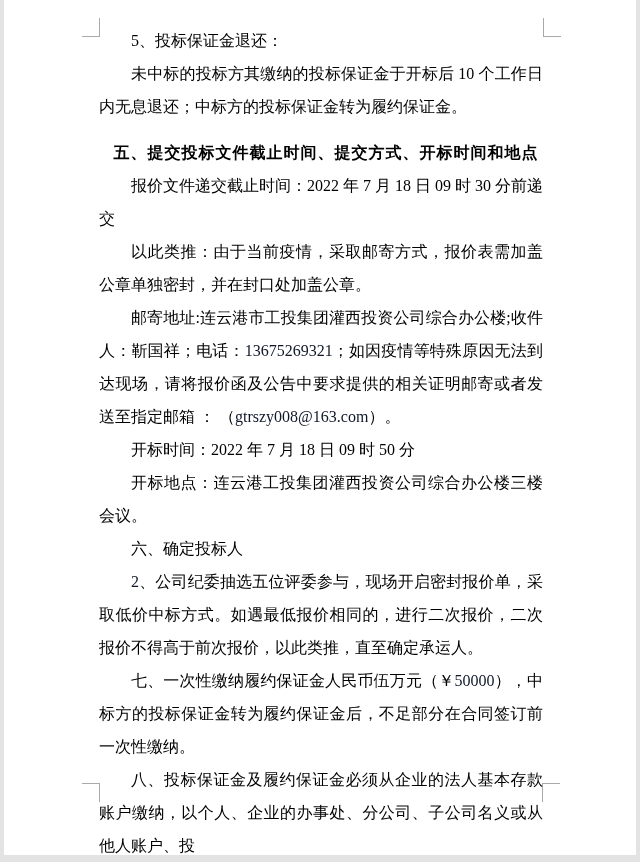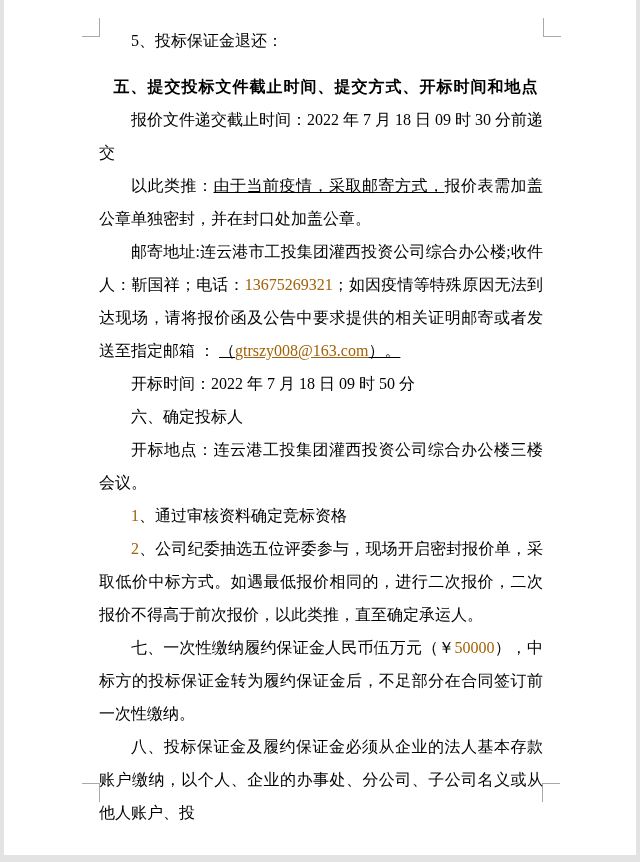--- a/index.html
+++ b/index.html
@@ -45,53 +45,53 @@
   .text-block p {
     margin: 0;
     text-indent: 2em;
   }
   .text-block p.heading {
     font-weight: bold;
     text-indent: 0.9em;
     margin-top: 13px;
     letter-spacing: 1px;
   }
-  .seg-blue { color: #a16207; }
-  .seg-u { text-decoration: underline; }
+  .seg-blue { color: #0f172a; }
+  .seg-u { }
 </style>
 </head>
 <body>
 
 <div class="page"></div>
 
 <div class="crop-mark tl"></div>
 <div class="crop-mark tr"></div>
 <div class="crop-mark bl"></div>
 <div class="crop-mark br"></div>
 
 <div class="text-block">
 
   <p><span>5、投标保证金退还：</span></p>
 
+  <p><span>未中标的投标方其缴纳的投标保证金于开标后 10 个工作日内无息退还；中标方的投标保证金转为履约保证金。</span></p>
 
   <p class="heading"><span>五、提交投标文件截止时间、提交方式、开标时间和地点</span></p>
 
   <p><span>报价文件递交截止时间：2022 年 7 月 18 日 09 时 30 分前递交</span></p>
 
   <p><span>以此类推：</span><span class="seg-u">由于当前疫情，采取邮寄方式，</span><span>报价表需加盖公章单独密封，并在封口处加盖公章。</span></p>
 
   <p><span>邮寄地址:连云港市工投集团灌西投资公司综合办公楼;收件人：靳国祥；电话：</span><span class="seg-blue">13675269321</span><span>；如因疫情等特殊原因无法到达现场，请将报价函及公告中要求提供的相关证明邮寄或者发送至指定邮箱 ： </span><span class="seg-u">（</span><span class="seg-u seg-blue">gtrszy008@163.com</span><span class="seg-u">）。</span></p>
 
   <p><span>开标时间：2022 年 7 月 18 日 09 时 50 分</span></p>
 
+  <p><span>开标地点：连云港工投集团灌西投资公司综合办公楼三楼会议。</span></p>
+
   <p><span>六、确定投标人</span></p>
 
-  <p><span>开标地点：连云港工投集团灌西投资公司综合办公楼三楼会议。</span></p>
-
-  <p><span class="seg-blue">1</span><span>、通过审核资料确定竞标资格</span></p>
 
   <p><span class="seg-blue">2</span><span>、公司纪委抽选五位评委参与，现场开启密封报价单，采取低价中标方式。如遇最低报价相同的，进行二次报价，二次报价不得高于前次报价，以此类推，直至确定承运人。</span></p>
 
   <p><span>七、一次性缴纳履约保证金人民币伍万元（￥</span><span class="seg-blue">50000</span><span>），中标方的投标保证金转为履约保证金后，不足部分在合同签订前一次性缴纳。</span></p>
 
   <p><span>八、投标保证金及履约保证金必须从企业的法人基本存款账户缴纳，以个人、企业的办事处、分公司、子公司名义或从他人账户、投</span></p>
 
 </div>
 
 </body></html>

